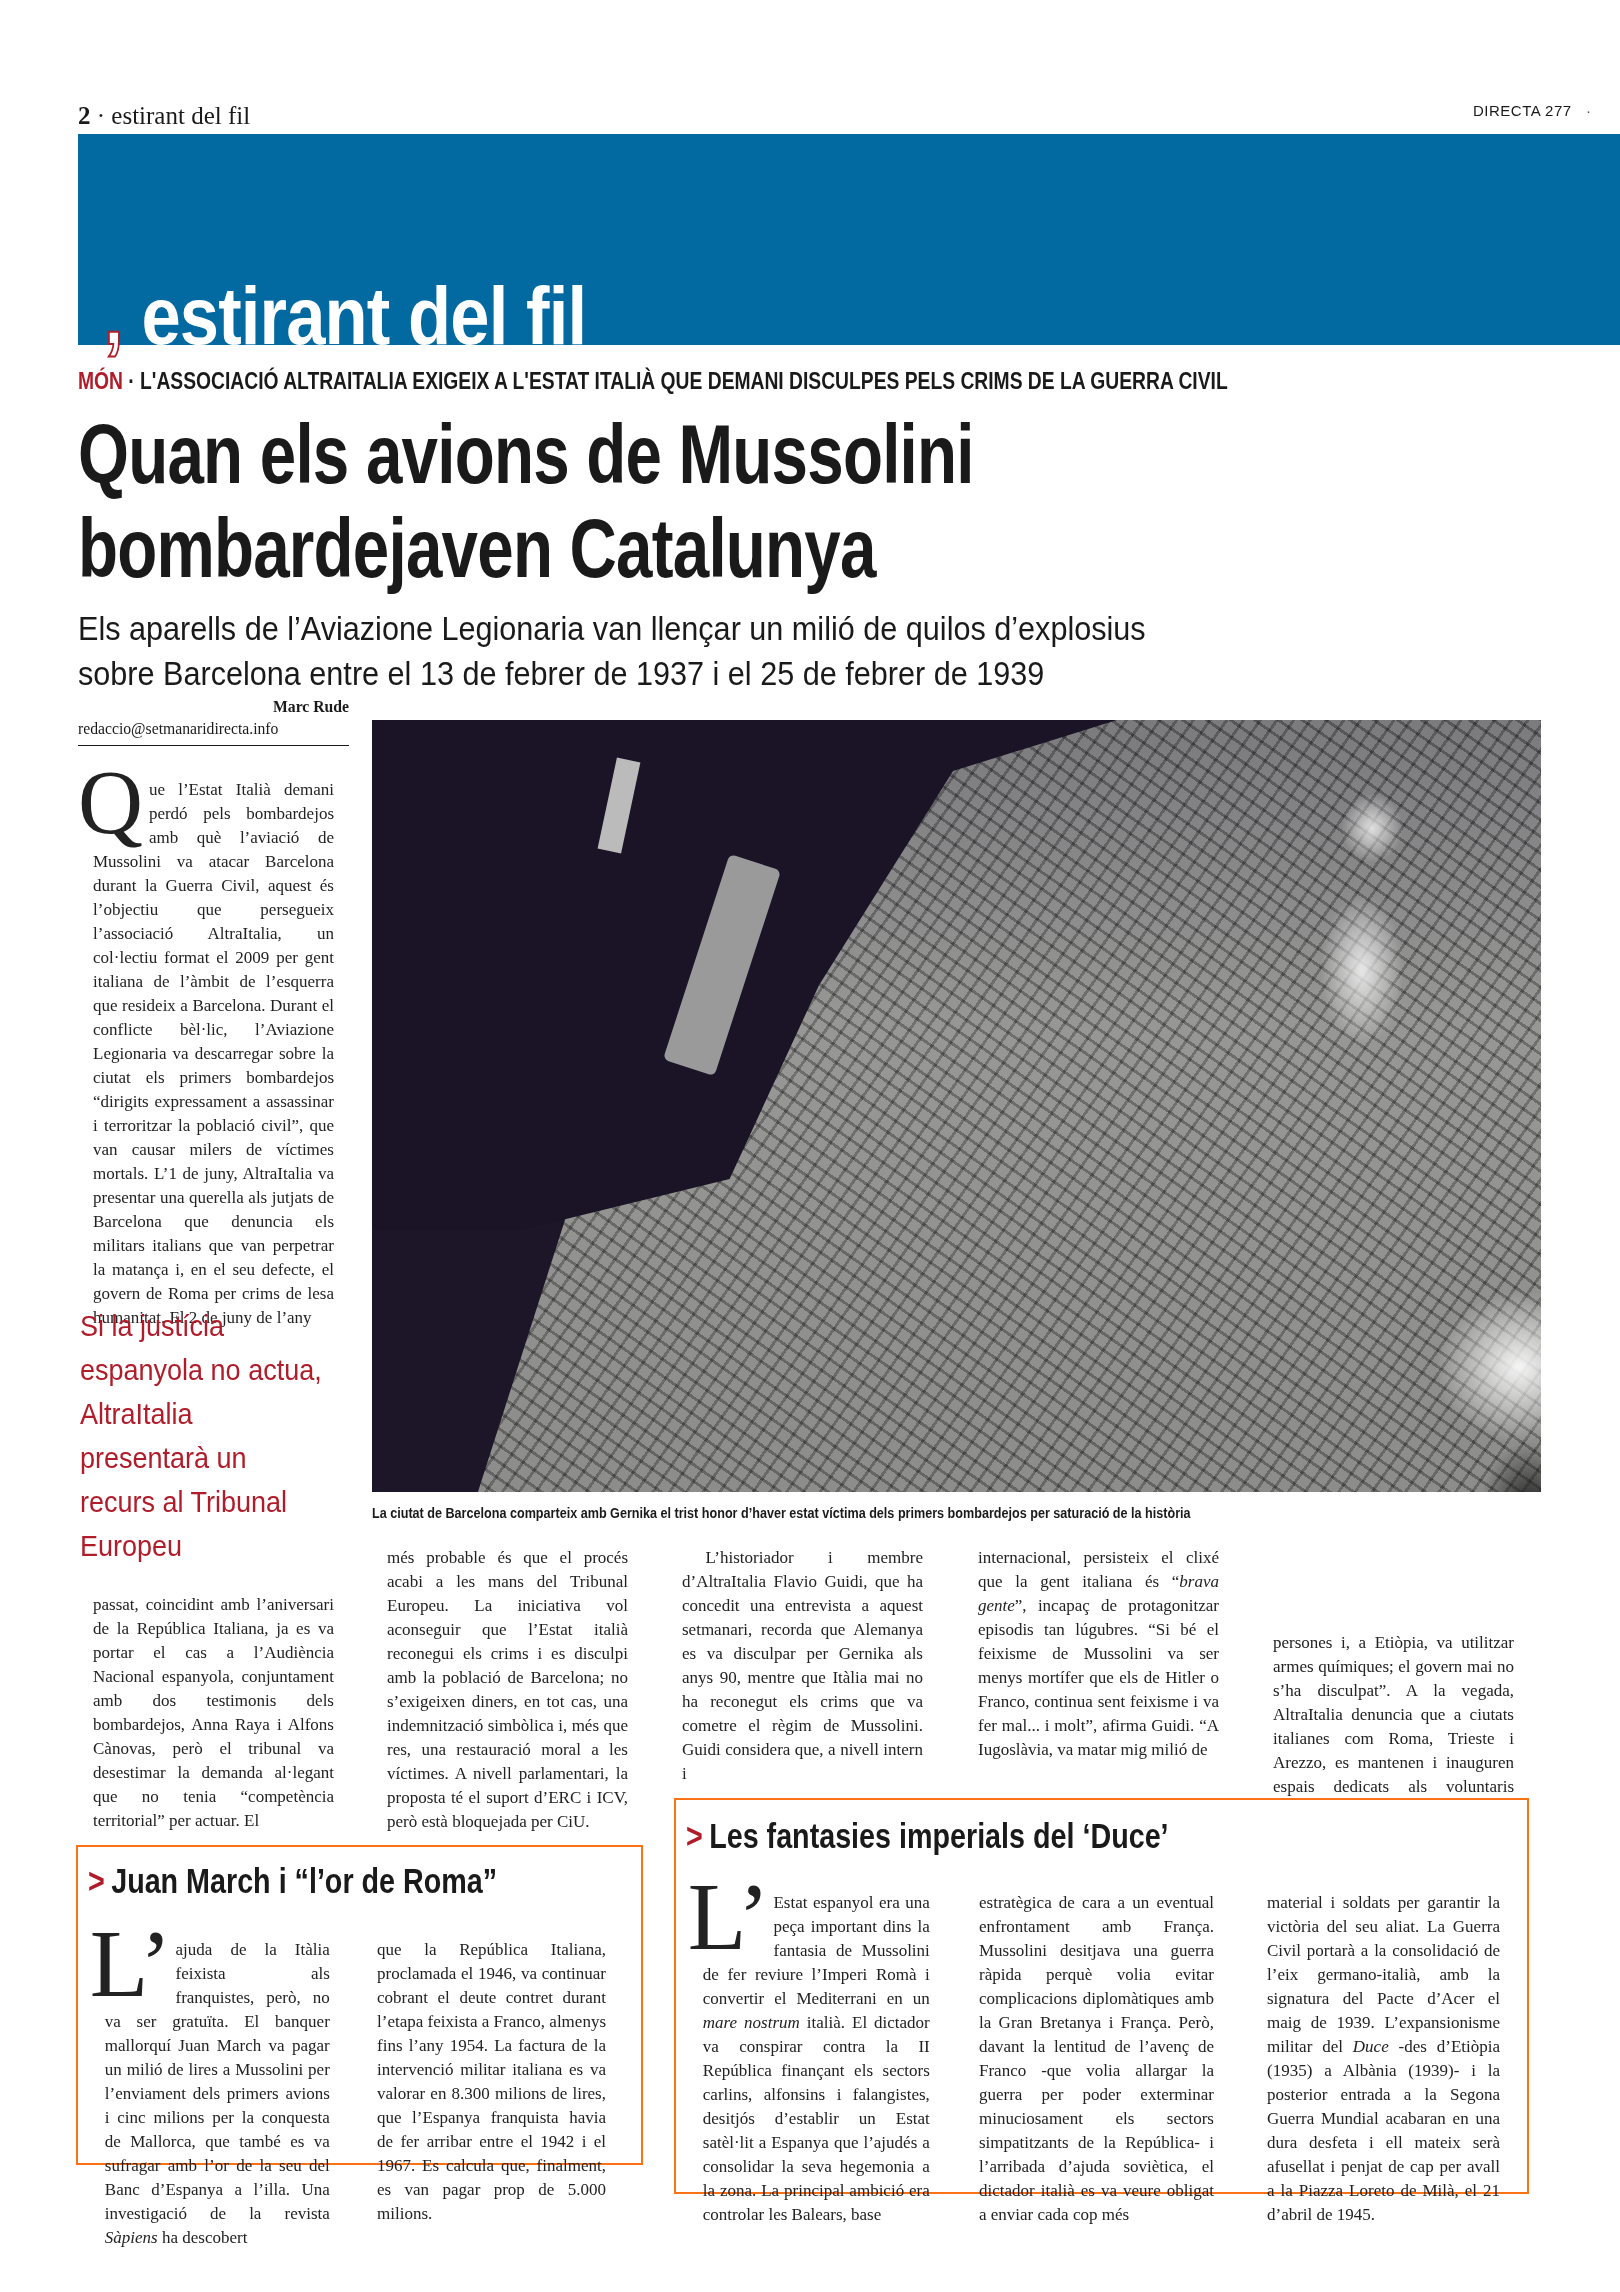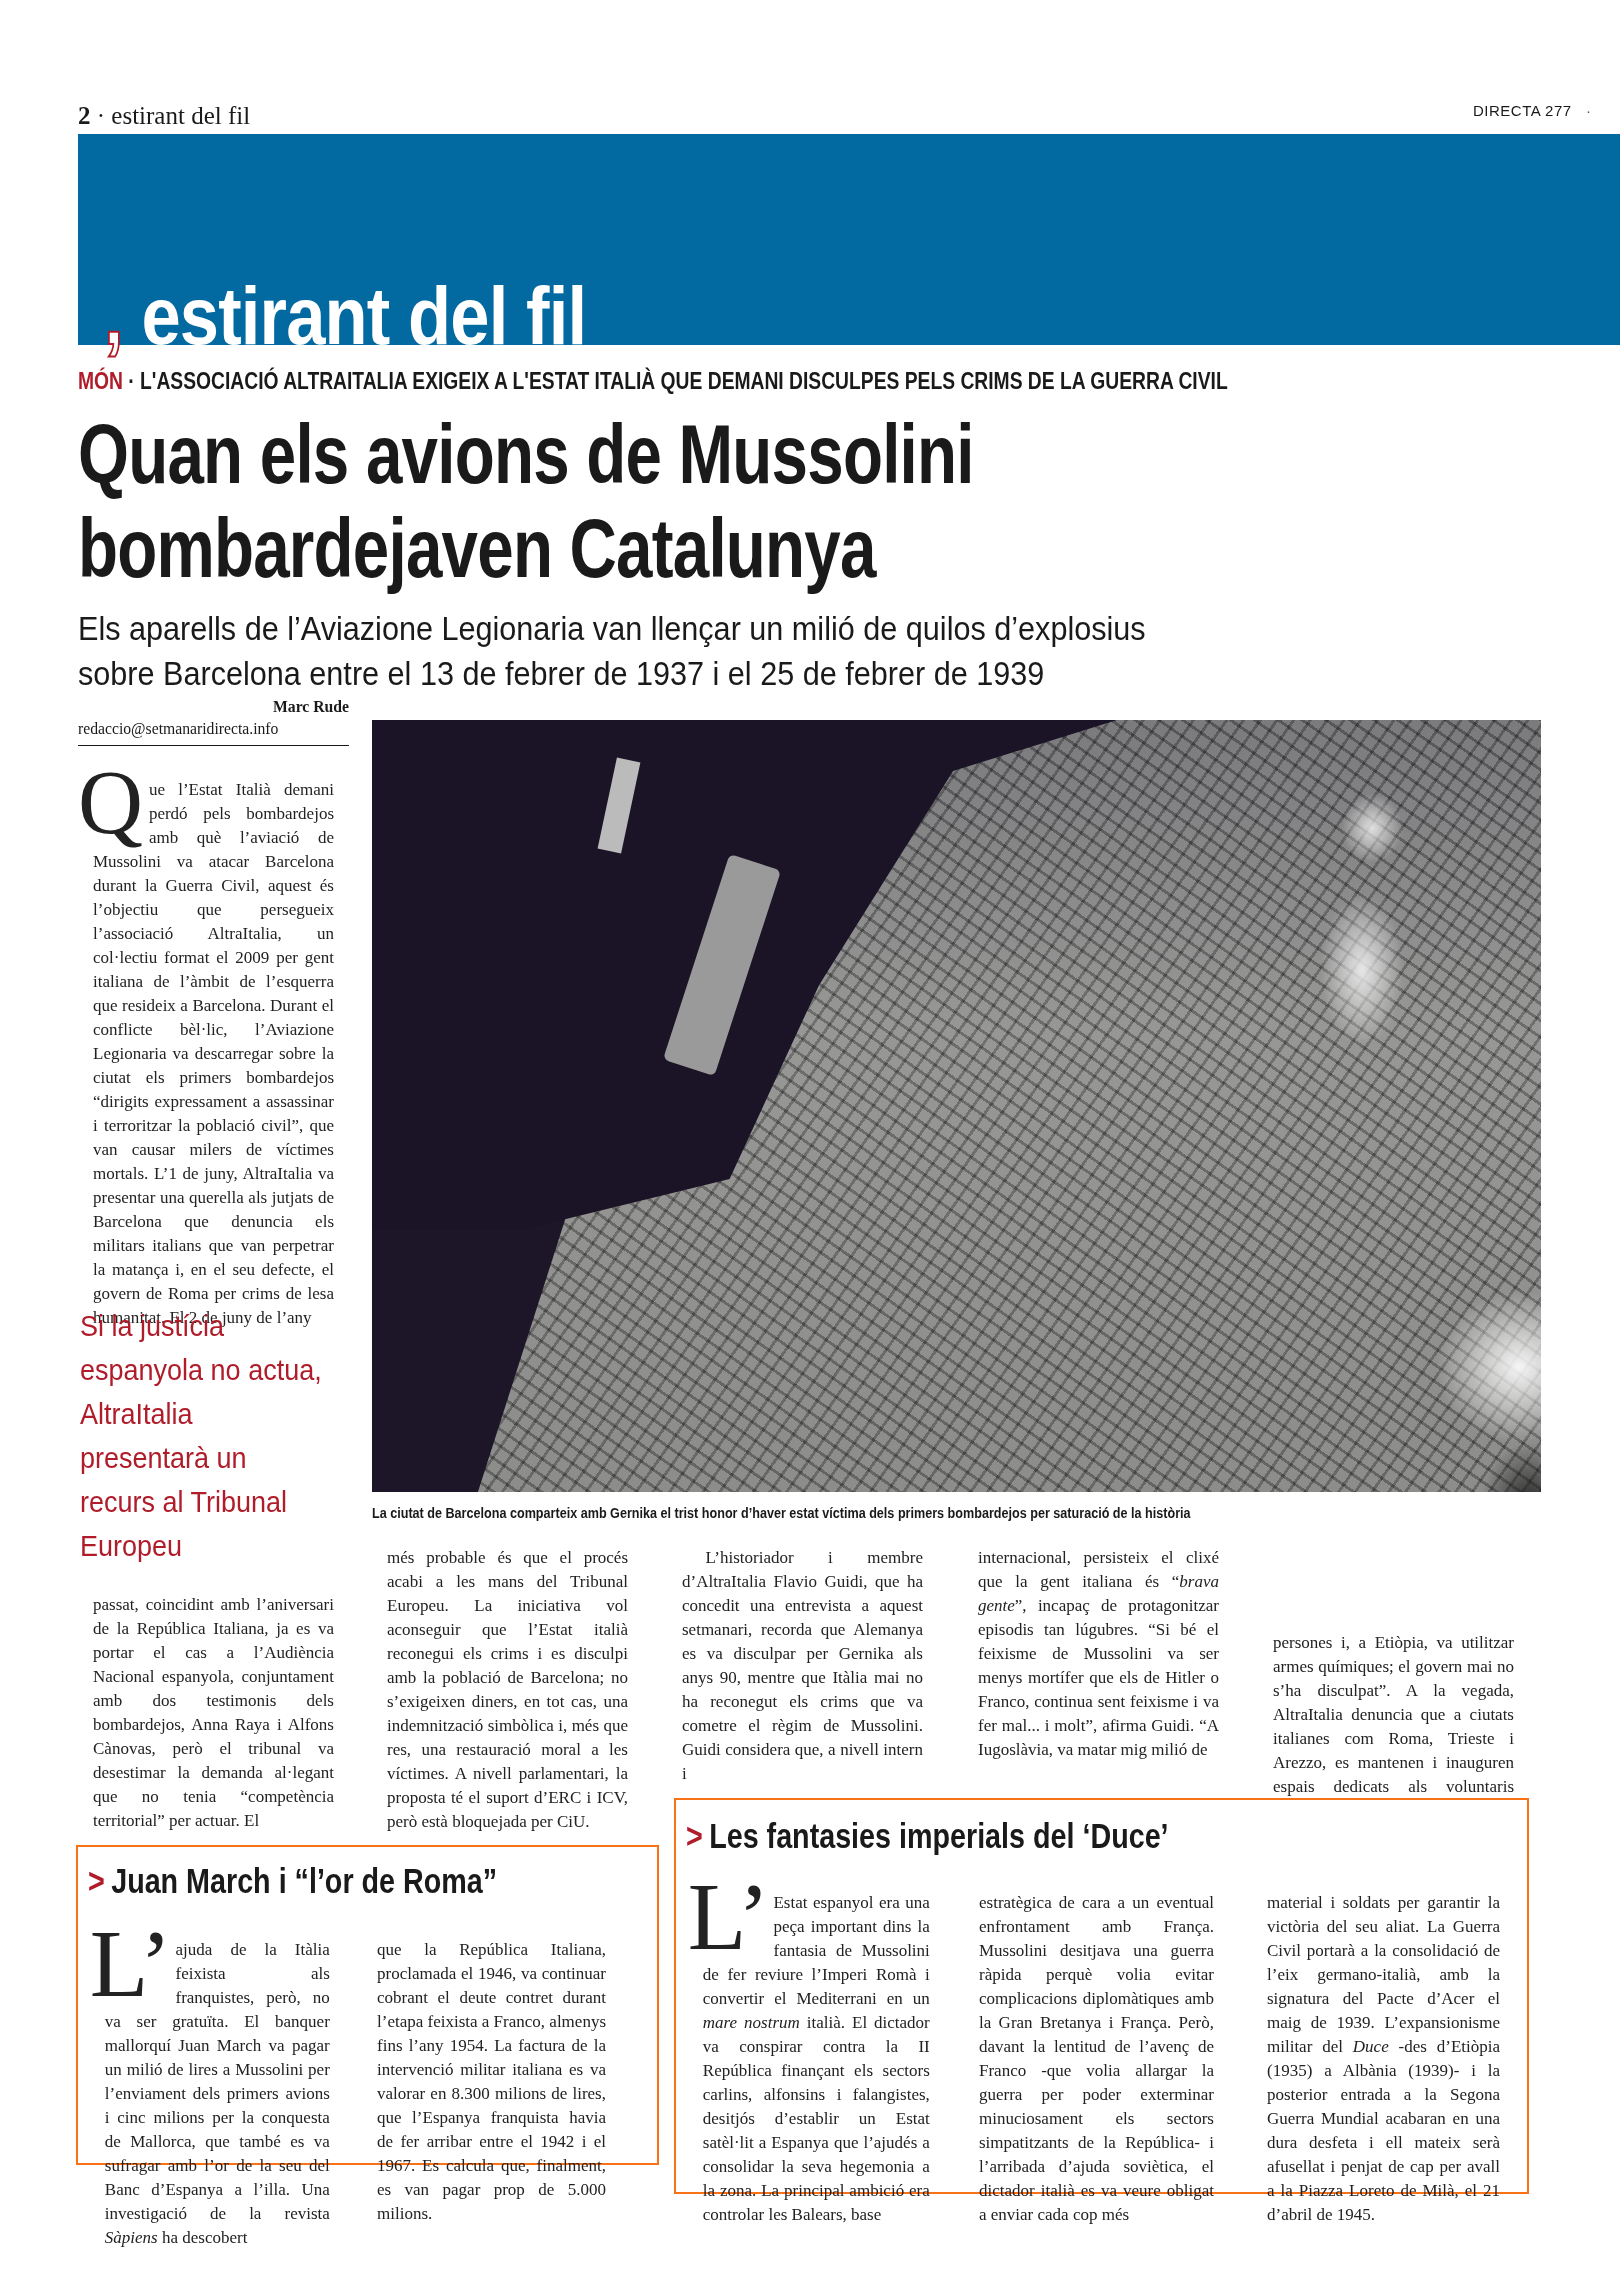--- a/index.html
+++ b/index.html
@@ -137,21 +137,21 @@
 </div>
 
 <div class="abs col" style="top:1531px; left:963px; width:271px;">
   <p><span>internacional, persisteix el clixé que la gent italiana és “</span><i>brava gente</i><span>”, incapaç de protagonitzar episodis tan lúgubres. “Si bé el feixisme de Mussolini va ser menys mortífer que els de Hitler o Franco, continua sent feixisme i va fer mal... i molt”, afirma Guidi. “A Iugoslàvia, va matar mig milió de</span></p>
 </div>
 
 <div class="abs col" style="top:1616px; left:1258px; width:271px;">
   <p><span>persones i, a Etiòpia, va utilitzar armes químiques; el govern mai no s’ha disculpat”. A la vegada, AltraItalia denuncia que a ciutats italianes com Roma, Trieste i Arezzo, es mantenen i inauguren espais dedicats als voluntaris feixistes </span><i>caiguts</i><span> durant la Guerra Civil.</span></p>
 </div>
 
-<div class="abs box" style="top:1845px; left:76px; width:563px; height:316px;padding-left:16px;">
+<div class="abs box" style="top:1845px; left:76px; width:563px; height:316px;">
   <div class="box-title" style="position:absolute; top:11.8px; left:9.8px;">
     <span class="arrow">&gt;</span><span>Juan March i “l’or de Roma”</span>
   </div>
   <div class="col" style="position:absolute; top:76px; left:11.8px; width:255px;">
     <span class="drop-l">L’</span>
     <p><span>ajuda de la Itàlia feixista als franquistes, però, no va ser gratuïta. El banquer mallorquí Juan March va pagar un milió de lires a Mussolini per l’enviament dels primers avions i cinc milions per la conquesta de Mallorca, que també es va sufragar amb l’or de la seu del Banc d’Espanya a l’illa. Una investigació de la revista </span><i>Sàpiens</i><span> ha descobert</span></p>
   </div>
   <div class="col" style="position:absolute; top:76px; left:284px; width:259px;">
     <p>que la República Italiana, proclamada el 1946, va continuar cobrant el deute contret durant l’etapa feixista a Franco, almenys fins l’any 1954. La factura de la intervenció militar italiana es va valorar en 8.300 milions de lires, que l’Espanya franquista havia de fer arribar entre el 1942 i el 1967. Es calcula que, finalment, es van pagar prop de 5.000 milions.</p>
   </div>

